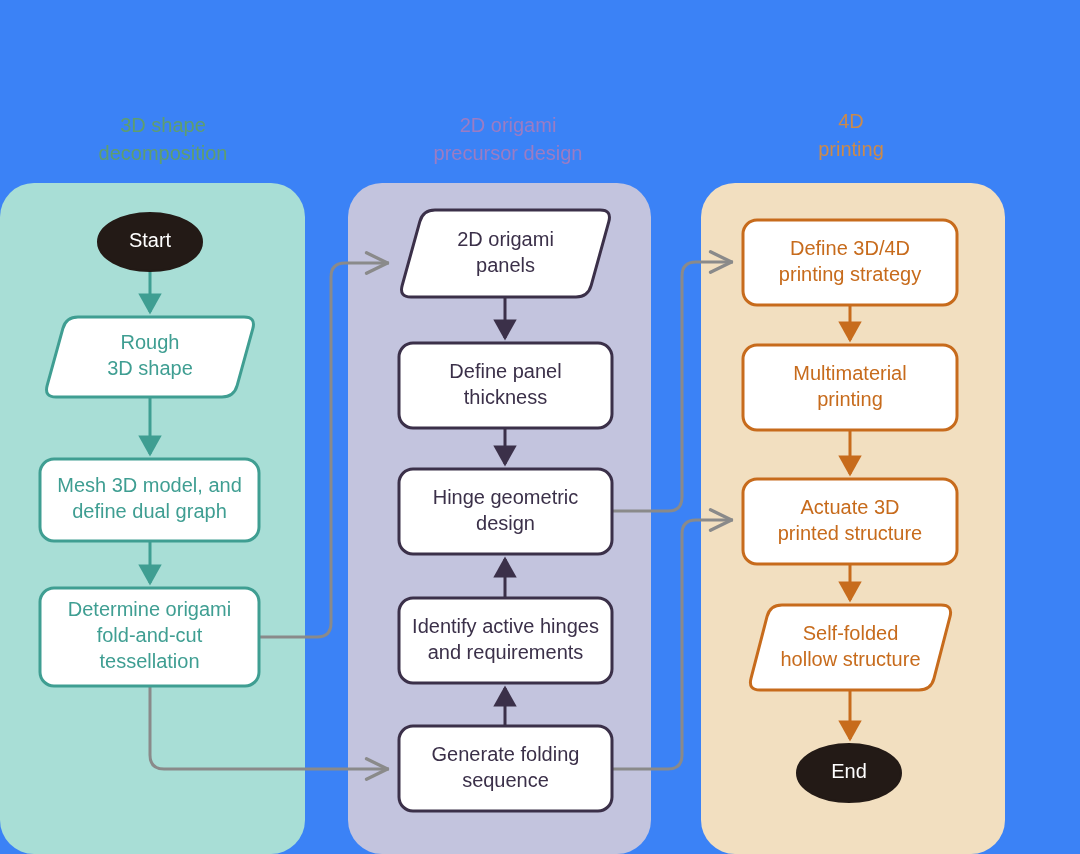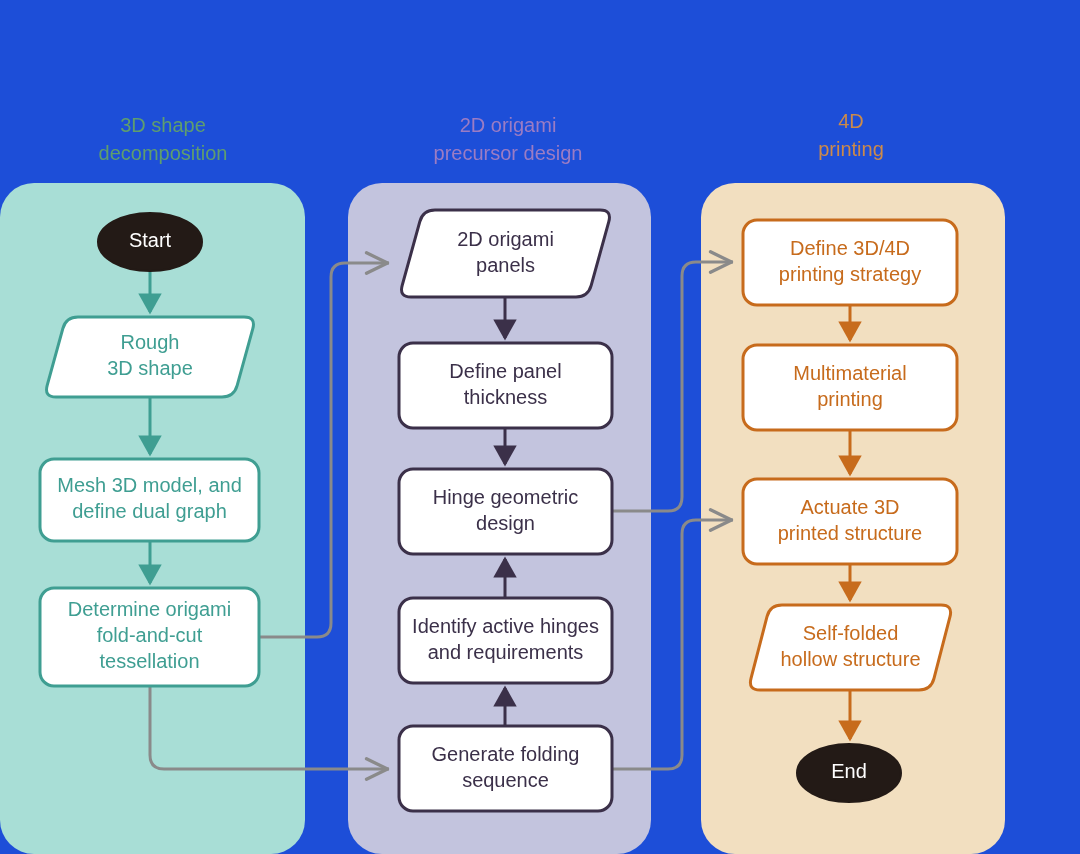--- a/index.html
+++ b/index.html
@@ -1,18 +1,18 @@
 <!DOCTYPE html>
 <html><head>
 <meta charset="utf-8">
 <style>
   html,body{margin:0;padding:0;background:#ffffff;}
   body{width:1080px;height:854px;overflow:hidden;
        font-family:"Liberation Sans","DejaVu Sans",sans-serif;}
-  #stage{position:relative;width:1080px;height:854px;background:#1d4ed8;}
+  #stage{position:relative;width:1080px;height:854px;background:#3b82f6;}
   svg#diagram{position:absolute;left:0;top:0;width:1080px;height:854px;display:block;}
   .node-text{font-family:"Liberation Sans","DejaVu Sans",sans-serif;font-size:20px;text-anchor:middle;dominant-baseline:middle;}
   .col-title{font-family:"Liberation Sans","DejaVu Sans",sans-serif;font-size:20px;text-anchor:middle;dominant-baseline:middle;}
 </style>
 </head>
 <body>
 
 <div id="stage">
   <svg id="diagram" viewBox="0 0 1080 854" xmlns="http://www.w3.org/2000/svg">
     <defs>

